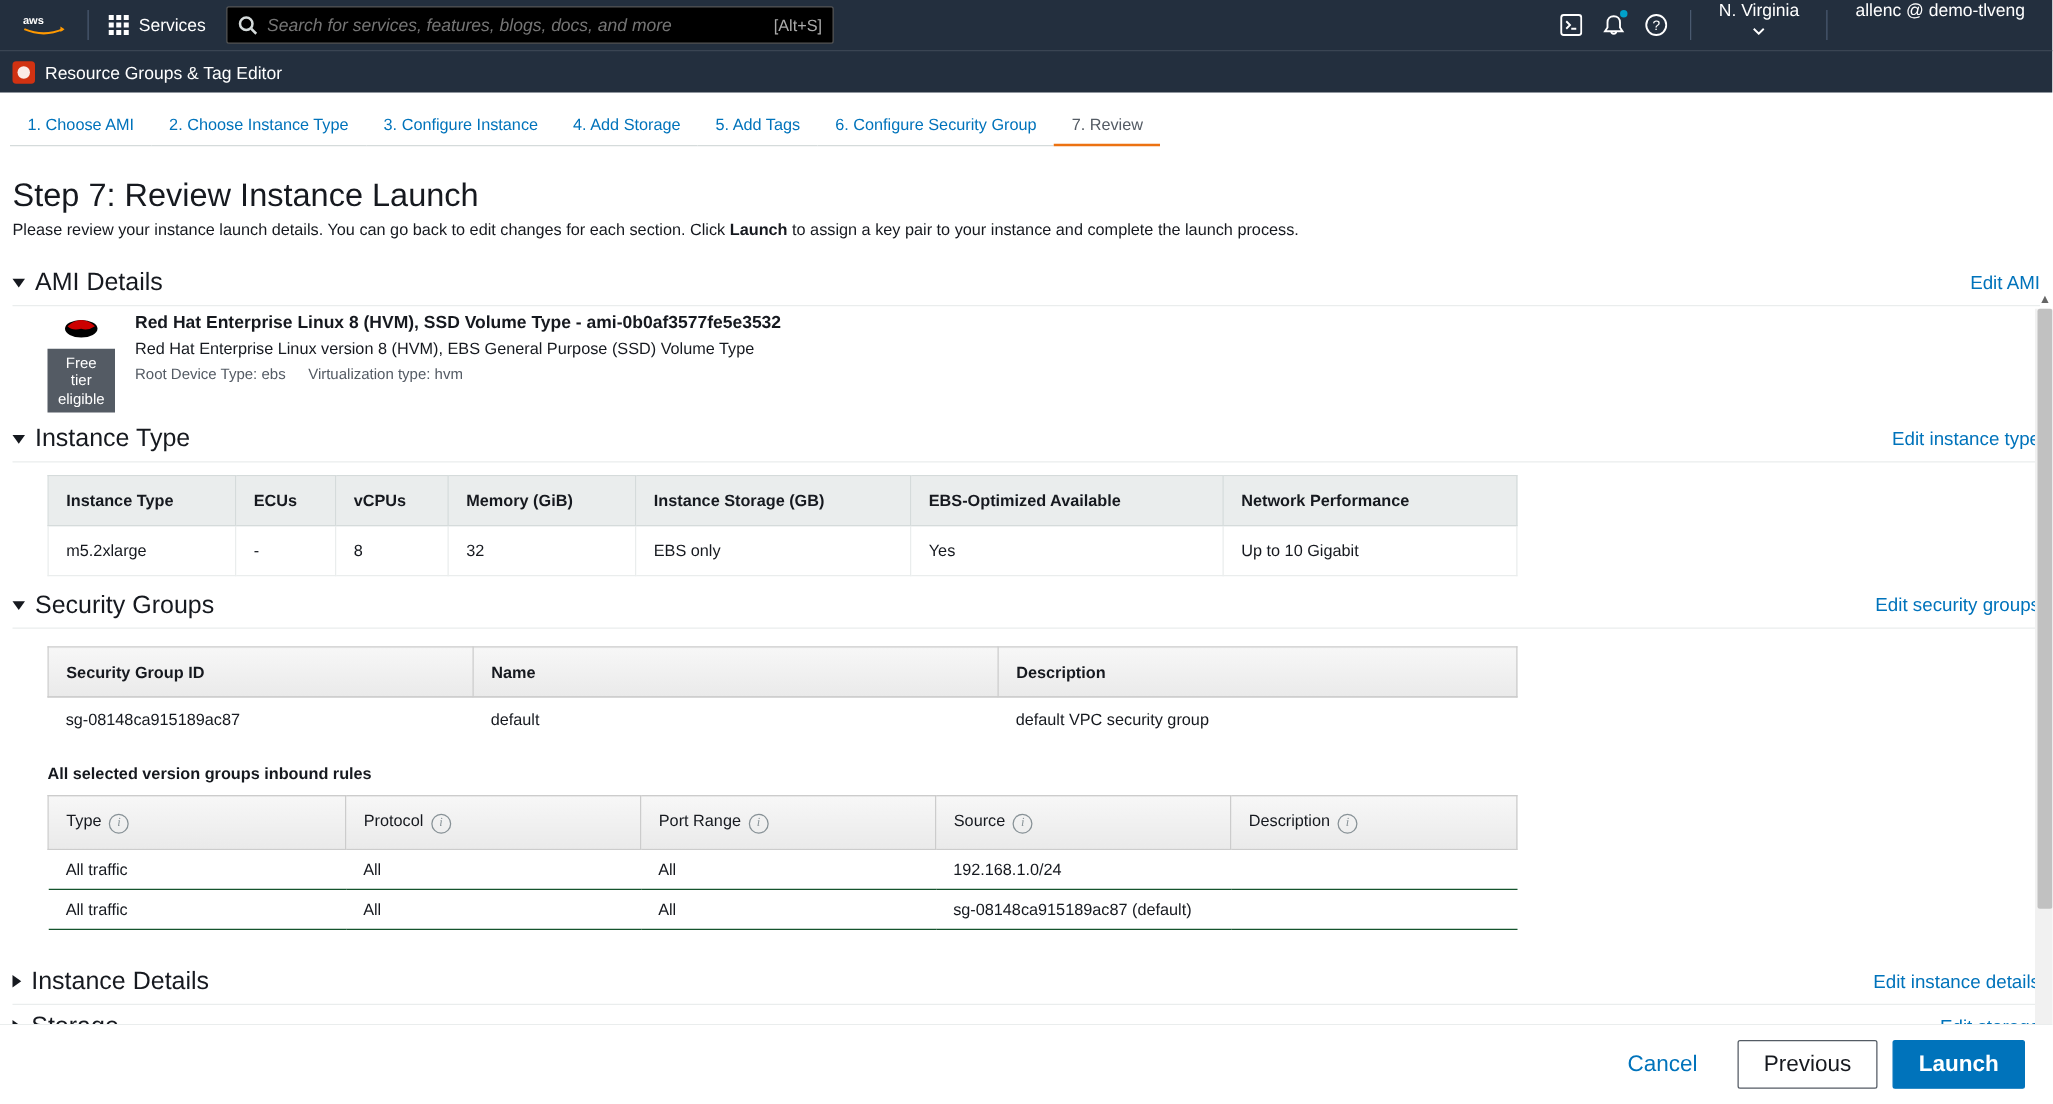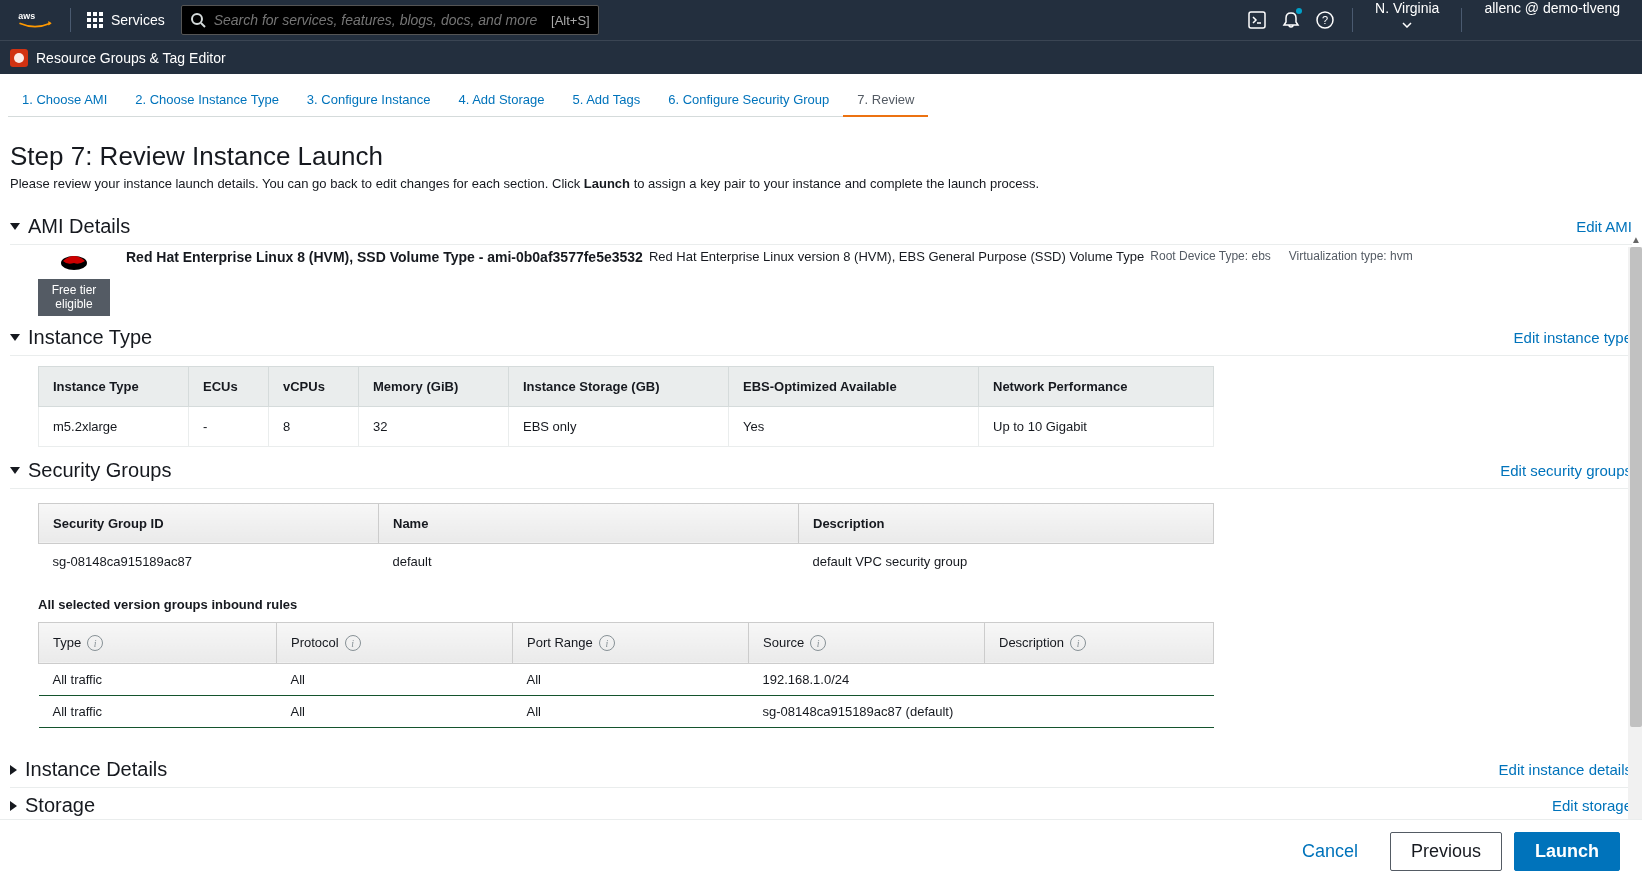--- a/index.html
+++ b/index.html
@@ -6,21 +6,21 @@
   body { font-family: "Amazon Ember", "Helvetica Neue", Arial, sans-serif; font-size: 14px; color: #16191f; background: #fff; width: 1642px; }
   a { color: #0073bb; text-decoration: none; cursor: pointer; }
 
   
   .topnav { background: #232f3e; height: 40px; display: flex; align-items: center; color: #fff; padding: 0 10px; }
   .aws-logo { margin: 0 8px; display:flex; align-items:center; }
   .nav-sep { width:1px; height: 24px; background:#4a5a70; margin: 0 10px; }
   .services-btn { display:flex; align-items:center; gap:8px; color:#fff; cursor:pointer; padding: 0 6px; }
   .grid-icon { display:inline-grid; grid-template-columns: repeat(3,4px); grid-template-rows: repeat(3,4px); gap:2px; }
   .grid-icon span { background:#fff; width:4px; height:4px; }
-  .search-wrap { flex:0 0 auto; display:flex; align-items:center; background:#000; border:1px solid #555; height:30px; border-radius:2px; margin-left:10px; padding:0 8px; width: 418px; }
+  .search-wrap { flex:0 0 auto; display:flex; align-items:center; background:#000; border:1px solid #555; height:30px; border-radius:2px; margin-left:10px; padding:0 8px; width: 486px; }
   .search-wrap svg { flex:0 0 auto; }
   .search-input { background:transparent; border:none; color:#ccc; font-style:italic; flex:1; outline:none; margin-left:8px; font-size:14px; }
   .search-shortcut { color:#aaa; font-size:13px; margin-left:8px; }
   .nav-spacer { flex:1; }
   .nav-icon { width:34px; display:flex; justify-content:center; align-items:center; cursor:pointer; position:relative; height:40px;}
   .nav-region, .nav-user { color:#fff; cursor:pointer; padding: 0 12px; display:flex; align-items:center; gap:6px; height:40px;flex-direction:column; }
   .bell-dot { position:absolute; top:8px; right:6px; width:6px; height:6px; background:#00a1c9; border-radius:50%; }
 
   
   .subnav { background:#232f3e; height:34px; display:flex; align-items:center; padding: 0 10px; border-top:1px solid #3a4553;}
@@ -45,22 +45,22 @@
   .caret.down { border-left:5px solid transparent; border-right:5px solid transparent; border-top:7px solid #16191f; }
   .caret.right { border-top:5px solid transparent; border-bottom:5px solid transparent; border-left:7px solid #16191f; }
   .section-head h2 { font-size:20px; font-weight:400; flex:0 0 auto; }
   .section-head .spacer { flex:1; }
   .section-head .edit-link { font-size:15px; }
   .outer-rule { border-top:1px solid #eaeded; }
 
   .ami-block { display:flex; padding: 4px 0 4px 28px; gap:16px; }
   .ami-icon-col { display:flex; flex-direction:column; align-items:center; gap:6px; }
   .redhat-icon { width:36px; height:24px; display:flex; align-items:center; justify-content:center;}
-  .free-tier-badge { background:#545b64; color:#fff; font-size:12px; text-align:center; padding:4px 6px; line-height:1.2; width:72px;}
-  .ami-texts { display:flex; flex-direction:row; gap:6px; }
+  .free-tier-badge { background:#545b64; color:#fff; font-size:12px; text-align:center; padding:4px 6px; line-height:1.2; width:54px;}
+  .ami-texts { display:flex; flex-direction:column; gap:6px; }
   .ami-title { font-weight:700; font-size:14px; }
   .ami-sub { font-size:13px; color:#16191f; }
   .ami-meta { font-size:12px; color:#545b64; display:flex; gap:18px; }
 
   table.aws { border-collapse:collapse; width: 1176px; margin: 10px 0 6px 28px; font-size:13px;}
   table.aws th { background:#eaeded; text-align:left; font-weight:700; padding:12px 14px; border:1px solid #d5dbdb; color:#16191f;}
   table.aws td { padding:12px 14px; border:1px solid #eaeded; border-top:1px solid #d5dbdb; }
 
   table.sg-head { border-collapse:collapse; width: 1176px; margin: 14px 0 0 28px; font-size:13px;}
   table.sg-head th { background: linear-gradient(#f7f7f7,#eaeaea); text-align:left; font-weight:700; padding:12px 14px; border:1px solid #ccc; border-bottom:1px solid #ccc;}

